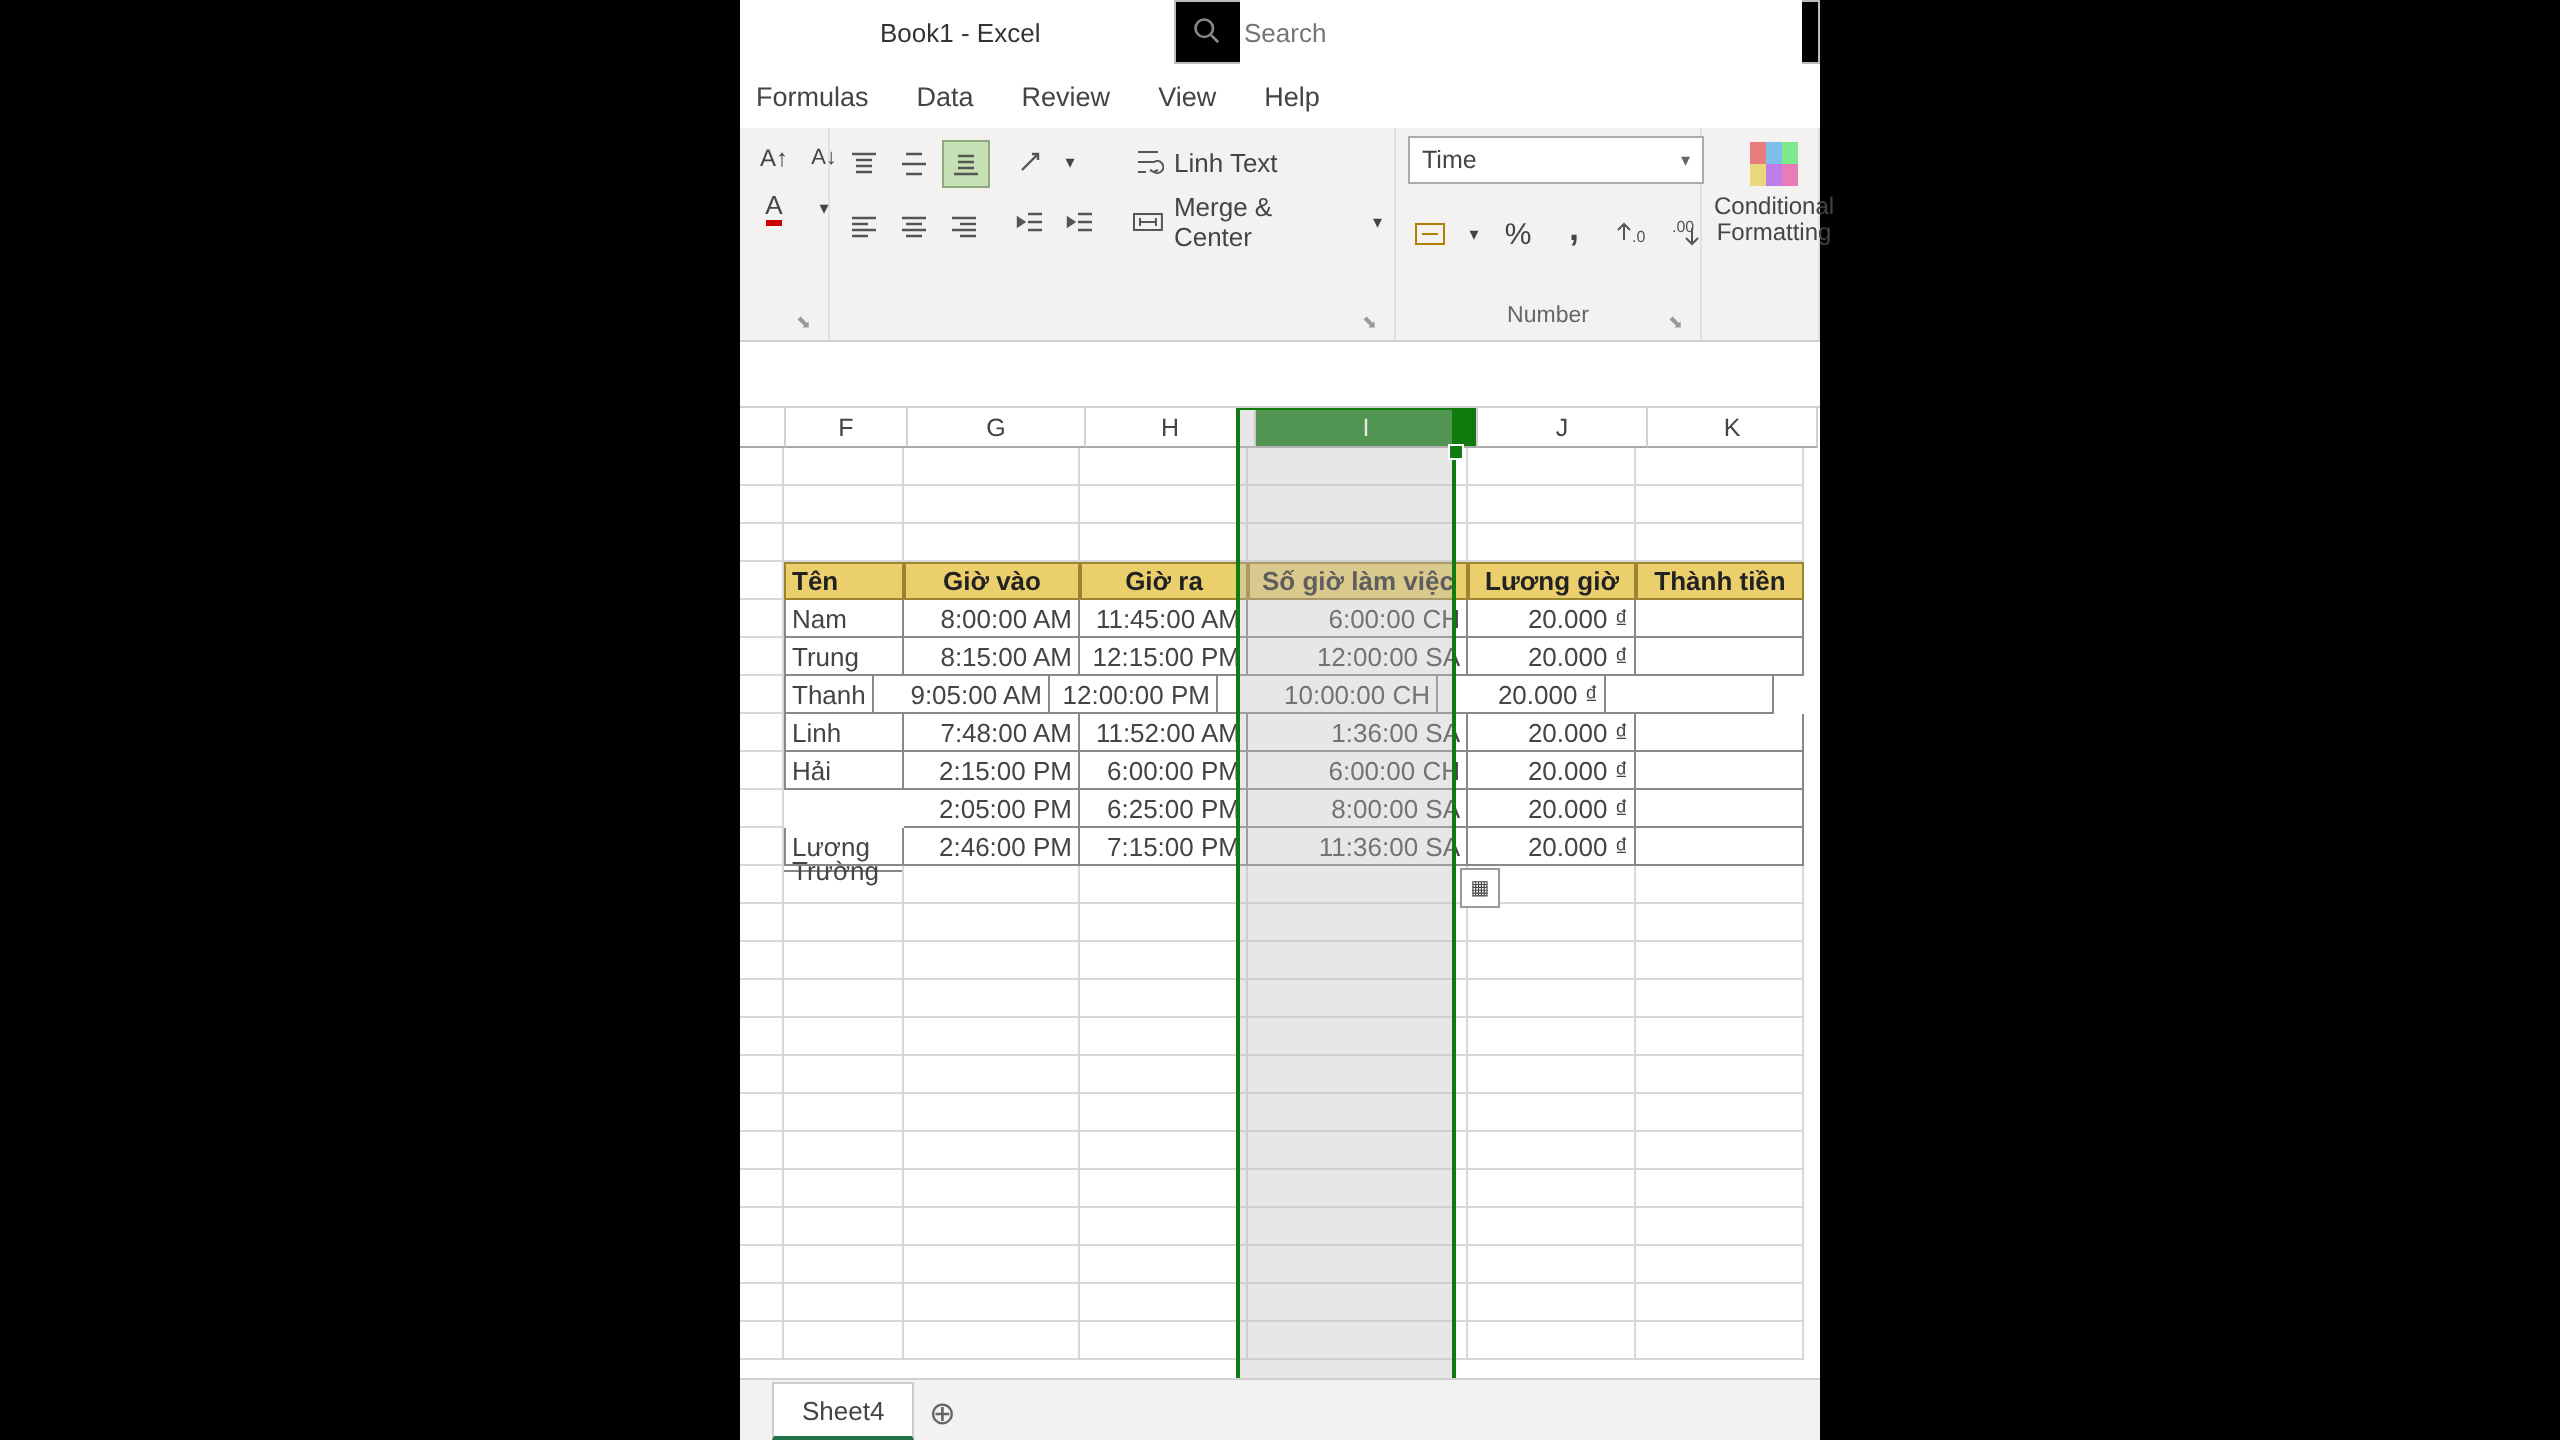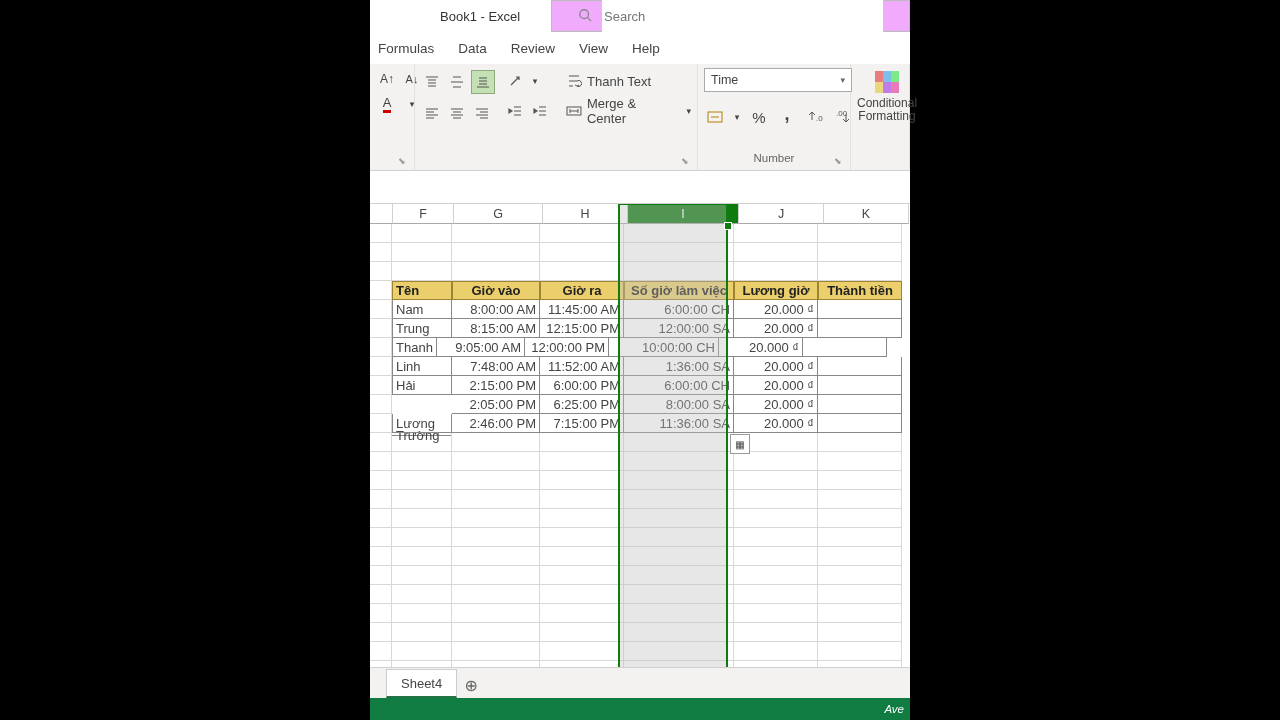--- a/index.html
+++ b/index.html
@@ -1,19 +1,19 @@
 <!DOCTYPE html>
 <html><head>
 <meta charset="utf-8">
 <style>
 html,body{margin:0;padding:0;width:1280px;height:720px;background:#000;font-family:'Segoe UI',Arial,sans-serif;font-size:13px;color:#444;overflow:hidden}
 .app{position:absolute;left:370px;top:0;width:540px;height:720px;background:#fff;display:flex;flex-direction:column}
 .titlebar{height:32px;display:flex;align-items:center;background:#fff}
 .title-text{margin-left:70px;font-size:13px;color:#333}
-.searchbox{margin-left:auto;margin-right:0;height:30px;width:305px;border:1px solid #bbb;background:#f0abfc;display:flex;align-items:center;padding:0 26px;gap:10px}
+.searchbox{margin-left:auto;margin-right:0;height:30px;width:305px;border:1px solid #bbb;background:#000000;display:flex;align-items:center;padding:0 8px;gap:10px}
 .searchbox svg{width:14px;height:14px;stroke:#888;fill:none;stroke-width:1.5}
 .searchbox input{flex:1;border:none;outline:none;font-size:13px;color:#888;height:100%}
 .ribtabs{height:32px;display:flex;align-items:center;padding-left:8px;gap:24px;font-size:13.5px}
 .ribtab{cursor:pointer}
 .ribbon{height:106px;background:#f3f2f1;display:flex;position:relative;border-bottom:1px solid #d0d0d0}
 .group{display:flex;flex-direction:column;position:relative;border-right:1px solid #e1e1e1}
 .group-body{flex:1;display:flex;align-items:flex-start;padding:4px 6px 0 6px;gap:3px}
 .group-label{height:18px;font-size:11.5px;text-align:center;color:#666}
 .dlaunch{position:absolute;right:4px;bottom:2px;width:12px;height:12px;font-size:9px;color:#999;cursor:pointer}
 .col3{display:flex;flex-direction:column;gap:3px;align-items:center}
@@ -162,21 +162,21 @@
                   <path d="M6 3h7M6 7h7M6 11h7M1 5l3 2-3 2z" fill="#555"></path>
                 </svg>
               </div>
           </div>
         </div>
         <div class="aligncol" style="margin-left:12px">
           <div class="wraptext">
             <svg viewBox="0 0 16 16">
                 <path d="M3 3h10M3 8h8a3 3 0 1 1 0 5l-2-1m2 1l2-1M3 13h4"></path>
               </svg>
-            <span>Thanh Text</span>
+            <span>Linh Text</span>
           </div>
           <div class="mergecenter">
             <svg viewBox="0 0 16 16">
                 <rect x="1" y="4" width="14" height="8"></rect>
                 <path d="M4 8h8M4 6v4M12 6v4"></path>
               </svg>
             <span>Merge &amp; Center</span>
             <span style="font-size:9px;margin-left:3px">▾</span>
           </div>
         </div>
@@ -472,17 +472,14 @@
       </div>
     <div class="autofillbtn">▦</div>
 
   </div>
 
   <div class="tabs">
     <div class="sheettab">Sheet4</div>
     <div class="addsheet">⊕</div>
   </div>
 
-  <div class="status">
-    <span>Ave</span>
-  </div>
 
 </div>
 
 </body></html>

